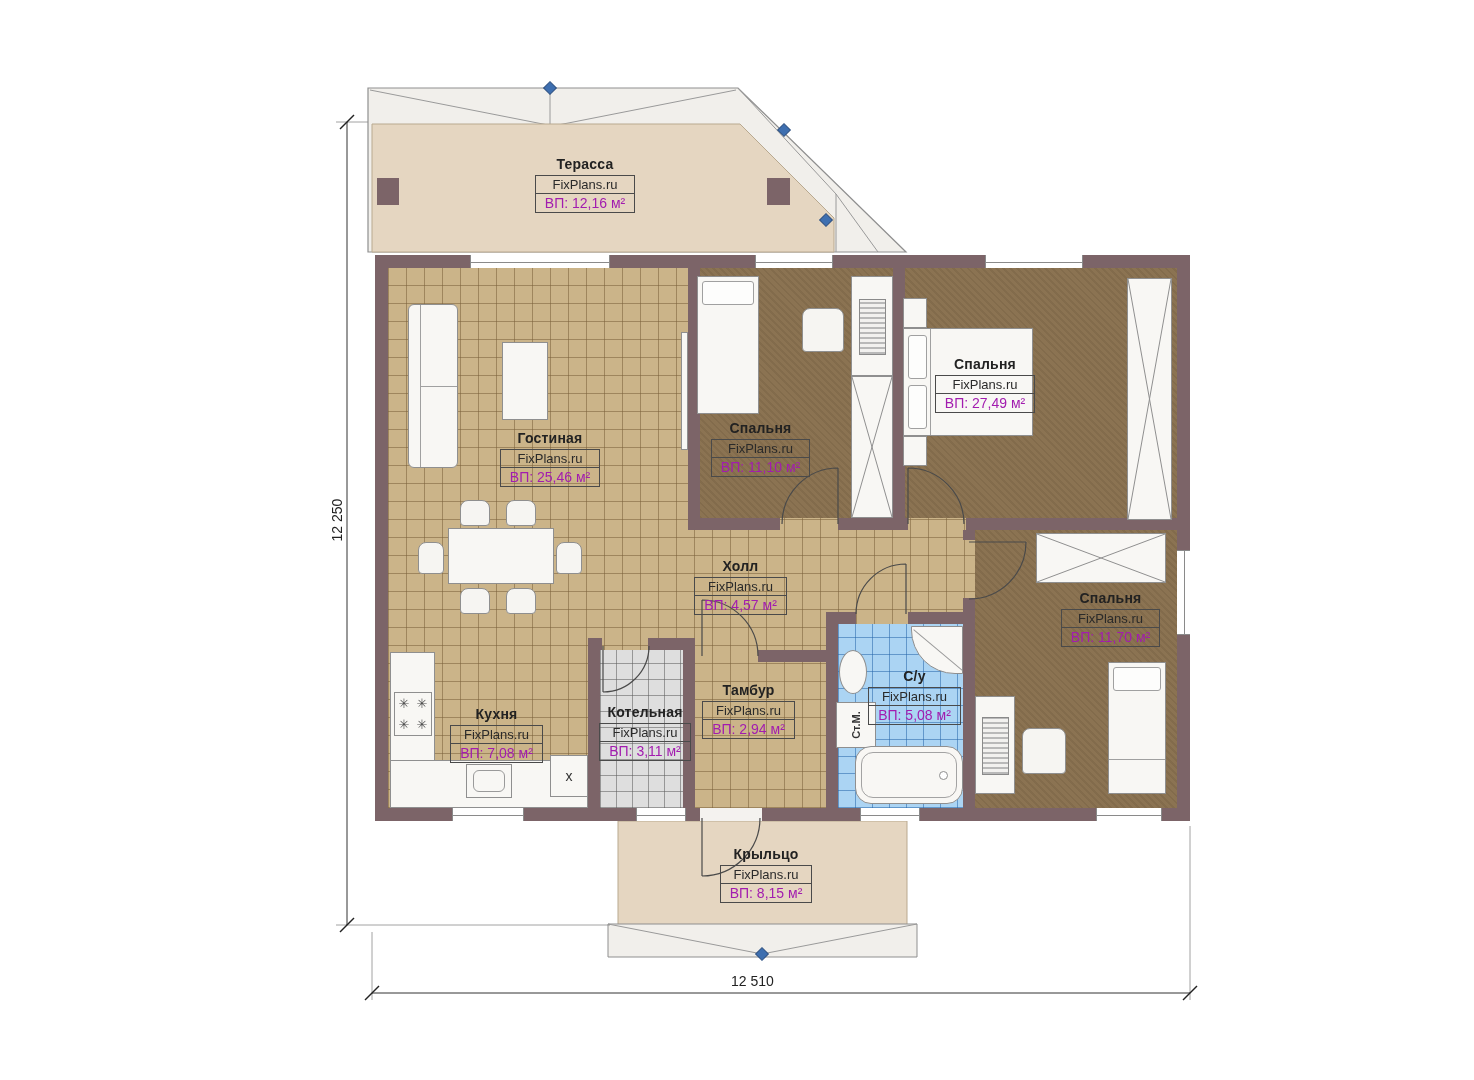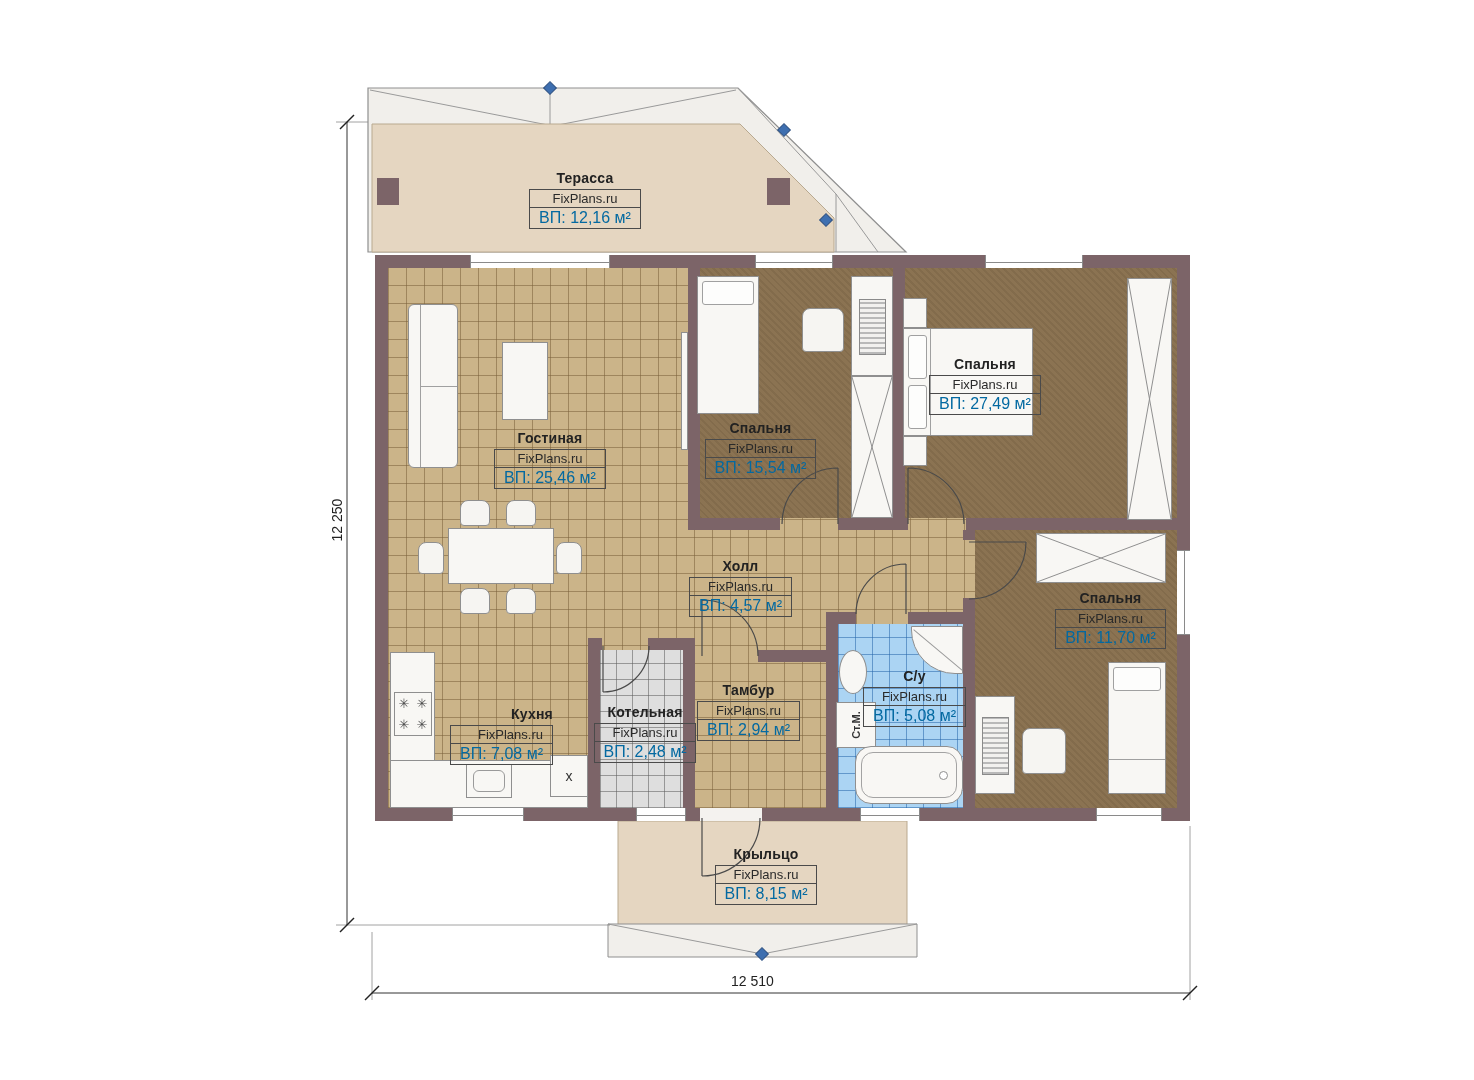--- a/index.html
+++ b/index.html
@@ -47,21 +47,21 @@
   .sink-oval{background:#f8f7f4;border:1px solid #8f8f8f;border-radius:50%;}
   .wm-text{position:absolute;inset:0;display:flex;align-items:center;justify-content:center;
            transform:rotate(-90deg);font-size:11px;color:#333;font-weight:bold;white-space:nowrap;}
   .fridge{display:flex;align-items:center;justify-content:center;font-size:14px;color:#333;}
 
   
   .room-label{position:absolute;text-align:center;color:#1c1c1c;z-index:30;}
   .rname{font-weight:bold;font-size:14px;margin-bottom:3px;letter-spacing:.2px;color:#222;}
   .lbox{display:inline-block;border:1px solid #4a4a4a;background:transparent;}
   .lbox .brand{padding:1px 9px;border-bottom:1px solid #4a4a4a;font-size:13px;color:#2a2a2a;}
-  .lbox .area{padding:1px 9px;font-size:16px;color:#0369a1;}
+  .lbox .area{padding:1px 9px;font-size:14px;color:#a21caf;}
 
   .dim-label{position:absolute;font-size:14px;color:#222;z-index:30;}
   .dim-v{transform:rotate(-90deg);transform-origin:center;}
 </style>
 </head>
 <body>
 
 <div id="plan">
 
   <svg class="layer">
@@ -240,59 +240,59 @@
       <path d="M838,524 L838,468 M838,468 A56,56 0 0 0 782,524"></path>
       <path d="M908,524 L908,468 M908,468 A56,56 0 0 1 964,524"></path>
       <path d="M969,542 L1026,542 M1026,542 A57,57 0 0 1 969,599"></path>
       <path d="M906,614 L906,564 M906,564 A50,50 0 0 0 856,614"></path>
       <path d="M702,656 L702,600 M702,600 A56,56 0 0 1 758,656"></path>
       <path d="M702,818 L702,876 M760,818 A58,58 0 0 1 702,876"></path>
       <path d="M603,646 L603,692 M649,646 A46,46 0 0 1 603,692"></path>
     </g>
   </svg>
 
-  <div class="room-label" style="left:500px;top:170px;width:170px;">
+  <div class="room-label" style="left:500px;top:156px;width:170px;">
     <div class="rname">Терасса</div>
     <div class="lbox"><div class="brand">FixPlans.ru</div>
       <div class="area">ВП: 12,16 м²</div></div>
   </div>
   <div class="room-label" style="left:465px;top:430px;width:170px;">
     <div class="rname">Гостиная</div>
     <div class="lbox"><div class="brand">FixPlans.ru</div>
       <div class="area">ВП: 25,46 м²</div></div>
   </div>
   <div class="room-label" style="left:688px;top:420px;width:145px;">
     <div class="rname">Спальня</div>
     <div class="lbox"><div class="brand">FixPlans.ru</div>
-      <div class="area">ВП: 15,54 м²</div></div>
+      <div class="area">ВП: 11,10 м²</div></div>
   </div>
   <div class="room-label" style="left:910px;top:356px;width:150px;">
     <div class="rname">Спальня</div>
     <div class="lbox"><div class="brand">FixPlans.ru</div>
       <div class="area">ВП: 27,49 м²</div></div>
   </div>
   <div class="room-label" style="left:668px;top:558px;width:145px;">
     <div class="rname">Холл</div>
     <div class="lbox"><div class="brand">FixPlans.ru</div>
       <div class="area">ВП: 4,57 м²</div></div>
   </div>
   <div class="room-label" style="left:1038px;top:590px;width:145px;">
     <div class="rname">Спальня</div>
     <div class="lbox"><div class="brand">FixPlans.ru</div>
       <div class="area">ВП: 11,70 м²</div></div>
   </div>
-  <div class="room-label" style="left:408px;top:706px;width:145px;text-align:right;">
+  <div class="room-label" style="left:424px;top:706px;width:145px;">
     <div class="rname">Кухня</div>
     <div class="lbox"><div class="brand">FixPlans.ru</div>
       <div class="area">ВП: 7,08 м²</div></div>
   </div>
   <div class="room-label" style="left:584px;top:704px;width:122px;">
     <div class="rname">Котельная</div>
     <div class="lbox"><div class="brand">FixPlans.ru</div>
-      <div class="area">ВП: 2,48 м²</div></div>
+      <div class="area">ВП: 3,11 м²</div></div>
   </div>
   <div class="room-label" style="left:686px;top:682px;width:125px;">
     <div class="rname">Тамбур</div>
     <div class="lbox"><div class="brand">FixPlans.ru</div>
       <div class="area">ВП: 2,94 м²</div></div>
   </div>
   <div class="room-label" style="left:852px;top:668px;width:125px;">
     <div class="rname">С/у</div>
     <div class="lbox"><div class="brand">FixPlans.ru</div>
       <div class="area">ВП: 5,08 м²</div></div>

